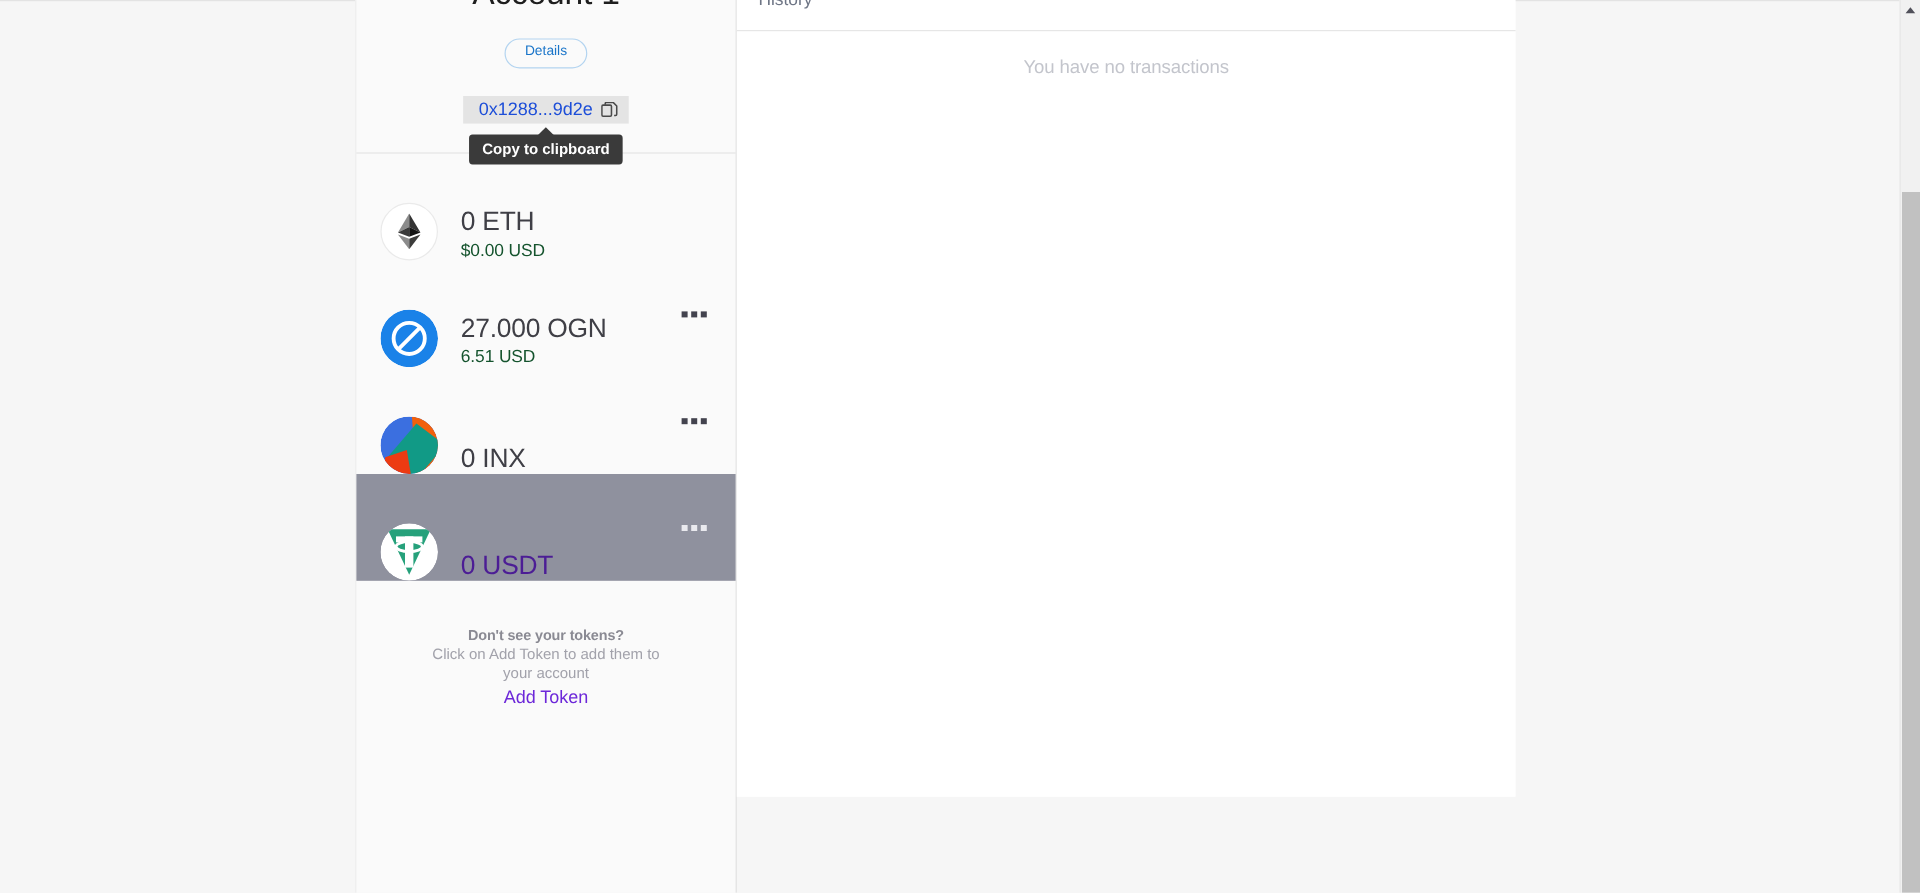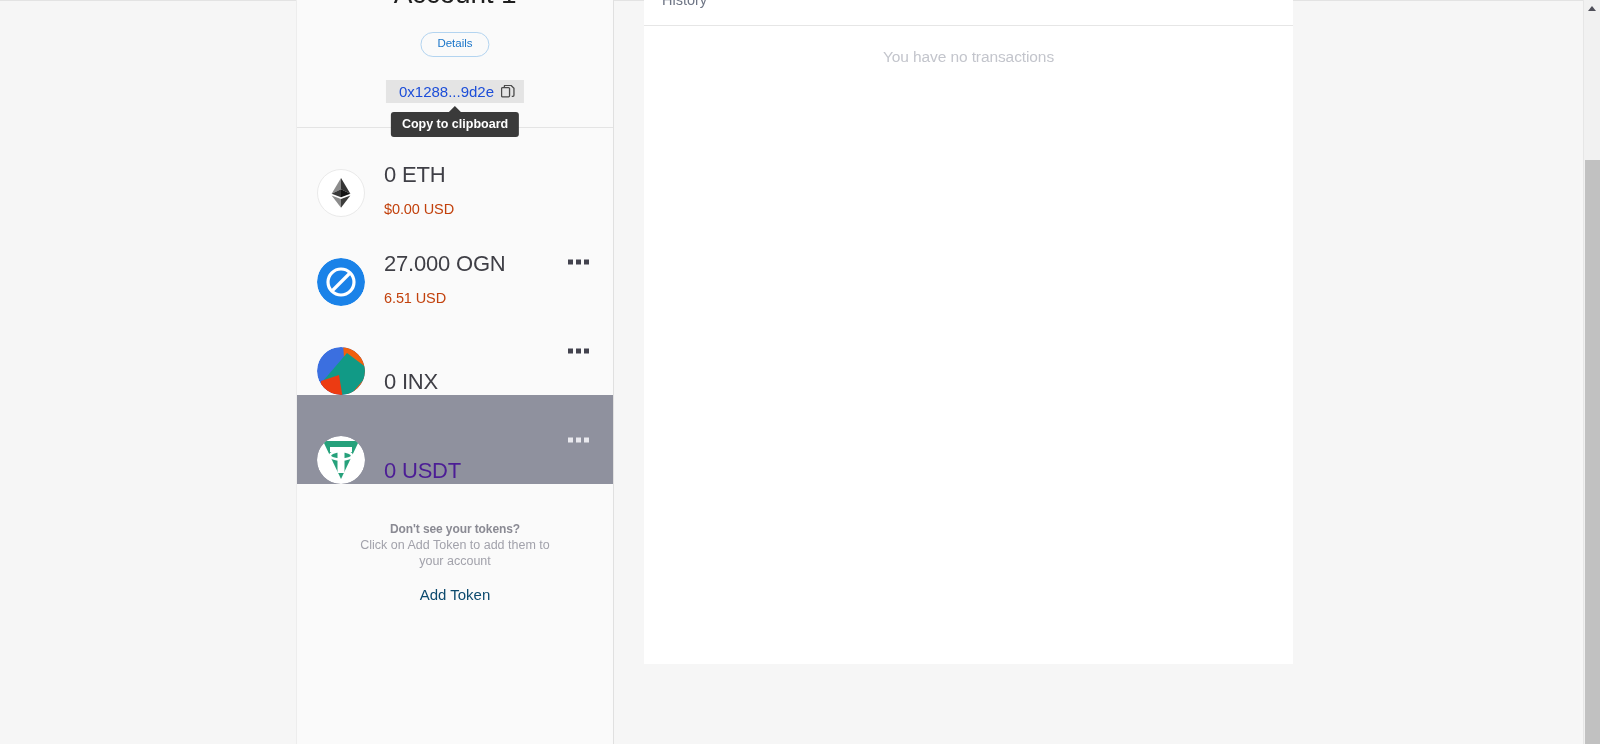--- a/index.html
+++ b/index.html
@@ -154,22 +154,22 @@
     font-size: 22px;
     color: #3f3f46;
     line-height: 1.12;
     letter-spacing: -0.2px;
     white-space: nowrap;
   }
   .token-row.selected .token-amount { color: #4c1d95; }
 
   .token-fiat {
     font-size: 14.5px;
-    color: #c2410c;
-    margin-top: 13px;
+    color: #14532d;
+    margin-top: 3px;
     letter-spacing: -0.1px;
   }
 
   .ellipsis-btn {
     position: absolute;
     right: 22px;
     top: 50%;
     transform: translateY(-50%);
     display: flex;
     gap: 3px;
@@ -196,30 +196,30 @@
   }
   .footer-sub {
     font-size: 12.5px;
     color: #a2a2ab;
     line-height: 1.25;
     margin: 2px auto 0 auto;
     width: 200px;
   }
   .add-token-link {
     display: inline-block;
-    margin-top: 17px;
+    margin-top: 4px;
     font-size: 15px;
-    color: #0c4a6e;
+    color: #6d28d9;
     cursor: pointer;
   }
 
   
   .history-panel {
     position: absolute;
-    left: 644px;
+    left: 614px;
     top: 0;
     width: 649px;
     height: 664px;
     background: #ffffff;
   }
   .history-tabs {
     position: relative;
     height: 25px;
     border-bottom: 1px solid #e6e6e6;
   }

